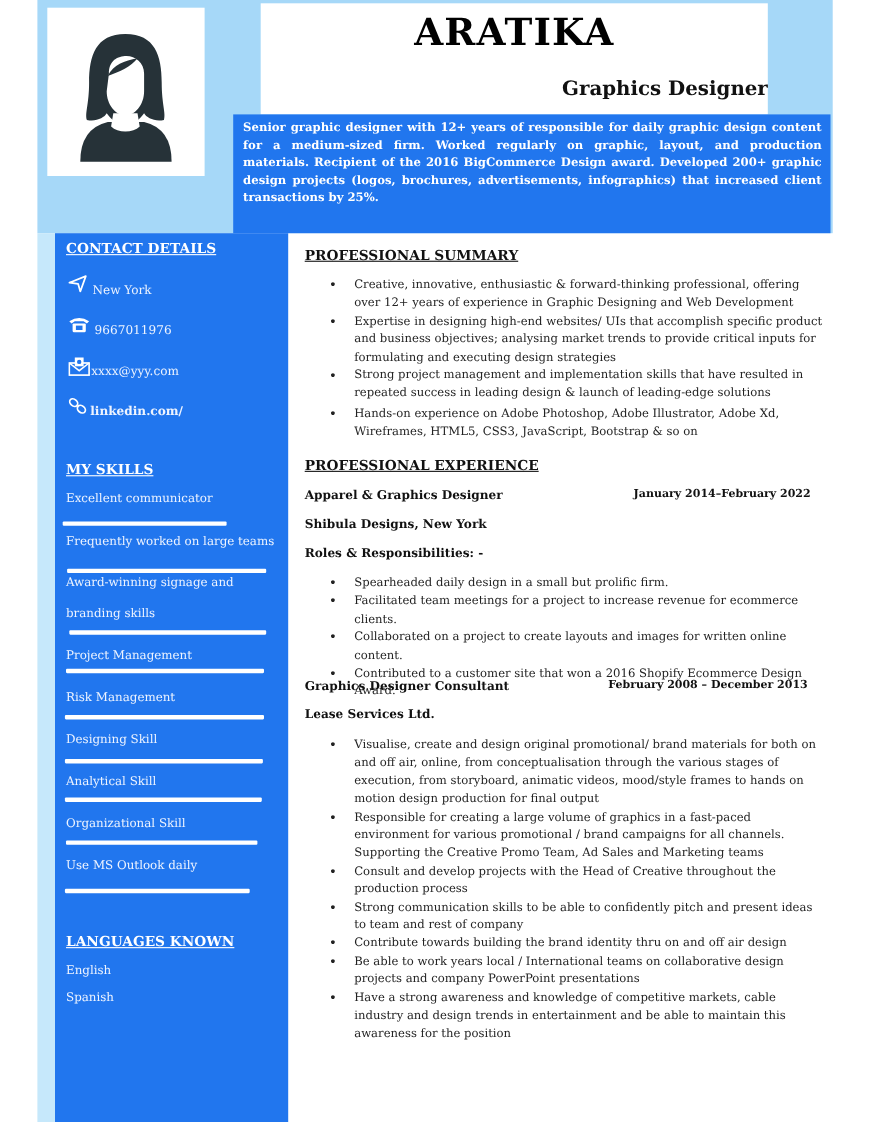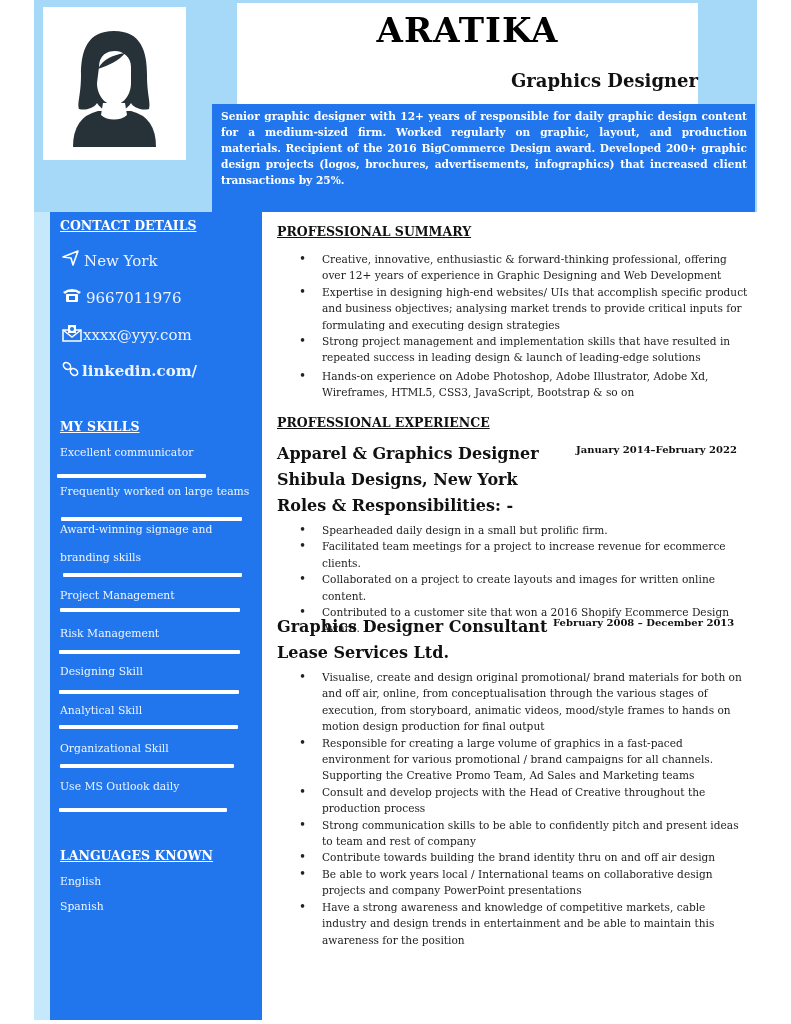--- a/index.html
+++ b/index.html
@@ -14,25 +14,25 @@
   #role { left:237px; top:70px; width:461px; text-align:right; font-family:"DejaVu Serif", serif;
           font-weight:bold; font-size:18px; color:#111; }
   #summary-box { left:212px; top:104px; width:543px; height:108px; background:#2176ee; }
   #summary-text { left:221px; top:108px; width:526px; color:#fff; font-weight:bold;
           font-size:10.6px; line-height:16px; text-align:justify; font-family:"DejaVu Serif", serif; }
   #side-strip { left:34px; top:212px; width:16px; height:808px; background:#c6e8fb; }
   #side { left:50px; top:212px; width:212px; height:808px; background:#2176ee; }
   .side-h { position:absolute; left:60px; color:#fff; font-weight:bold; font-size:12.5px;
             text-decoration:underline; font-family:"DejaVu Serif", serif; }
   .side-t { position:absolute; left:60px; color:#eef4ff; font-size:10.8px; font-family:"DejaVu Serif", serif; }
-  .contact-row { position:absolute; left:62px; color:#eef4ff; font-size:15px; display:flex; align-items:flex-end; }
+  .contact-row { position:absolute; left:62px; color:#eef4ff; font-size:11px; display:flex; align-items:flex-end; }
   .contact-row svg { display:block; }
   .bar { position:absolute; height:4px; background:#ffffff; border-radius:1px; }
   .main-h { position:absolute; left:277px; font-weight:bold; font-size:12.5px; text-decoration:underline; color:#111; }
-  .job-l { position:absolute; left:277px; font-weight:bold; font-size:16px; color:#111; }
+  .job-l { position:absolute; left:277px; font-weight:bold; font-size:11px; color:#111; }
   .job-r { position:absolute; font-weight:bold; font-size:10px; color:#111; }
   ul.b { position:absolute; left:296px; margin:0; padding:0; list-style:none; width:455px; }
   ul.b li { position:relative; padding-left:26px; font-size:10.6px; line-height:16.4px; color:#222; }
   ul.b li::before { content:"•"; position:absolute; left:3px; top:0; font-size:12px; }
 </style>
 </head>
 <body>
 
 <div id="hdr-frame" class="abs"></div>
 <div id="photo-box" class="abs">

